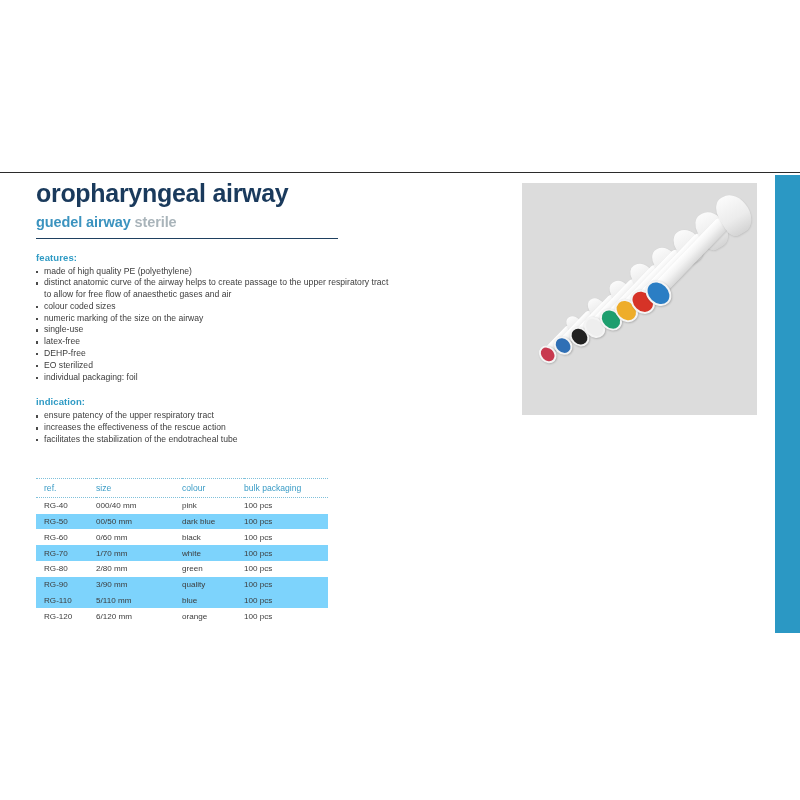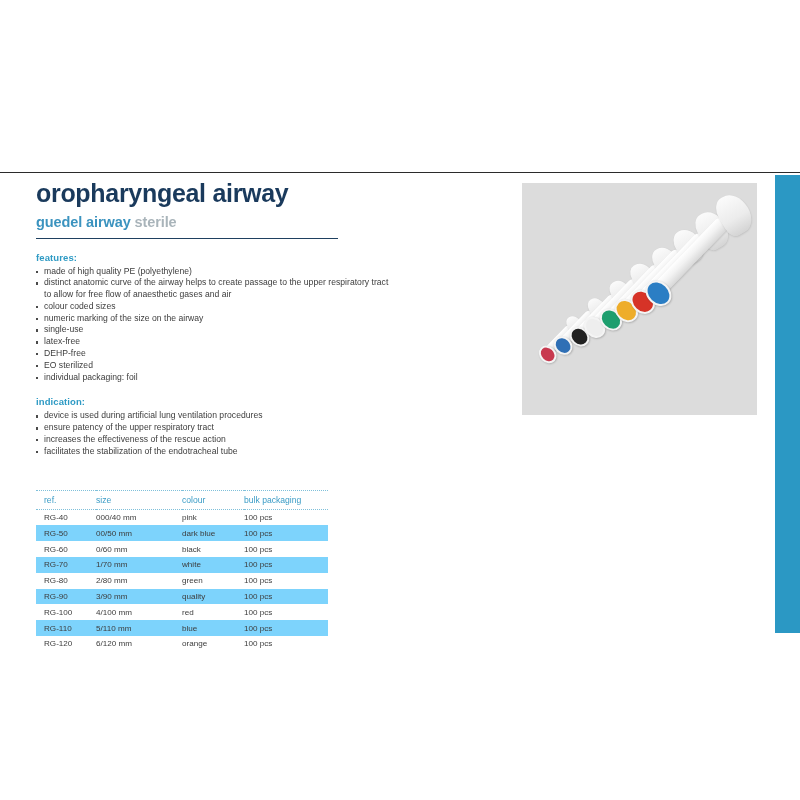--- a/index.html
+++ b/index.html
@@ -212,21 +212,20 @@
         <li>latex-free</li>
         <li>DEHP-free</li>
         <li>EO sterilized</li>
         <li>individual packaging: foil</li>
       </ul>
     </div>
 
     <div class="section">
       <div class="section-head">indication:</div>
       <ul class="bullets">
-        <li>device is used during artificial lung ventilation procedures</li>
         <li>ensure patency of the upper respiratory tract</li>
         <li>increases the effectiveness of the rescue action</li>
         <li>facilitates the stabilization of the endotracheal tube</li>
       </ul>
     </div>
 
     <div class="table-wrap">
       <table class="spec">
         <thead>
           <tr>
@@ -264,26 +263,20 @@
           <tr>
             <td class="col-ref">RG-80</td>
             <td class="col-size">2/80 mm</td>
             <td class="col-col">green</td>
             <td class="col-bulk">100 pcs</td>
           </tr>
           <tr class="alt">
             <td class="col-ref">RG-90</td>
             <td class="col-size">3/90 mm</td>
             <td class="col-col">quality</td>
-            <td class="col-bulk">100 pcs</td>
-          </tr>
-          <tr>
-            <td class="col-ref">RG-100</td>
-            <td class="col-size">4/100 mm</td>
-            <td class="col-col">red</td>
             <td class="col-bulk">100 pcs</td>
           </tr>
           <tr class="alt">
             <td class="col-ref">RG-110</td>
             <td class="col-size">5/110 mm</td>
             <td class="col-col">blue</td>
             <td class="col-bulk">100 pcs</td>
           </tr>
           <tr>
             <td class="col-ref">RG-120</td>

